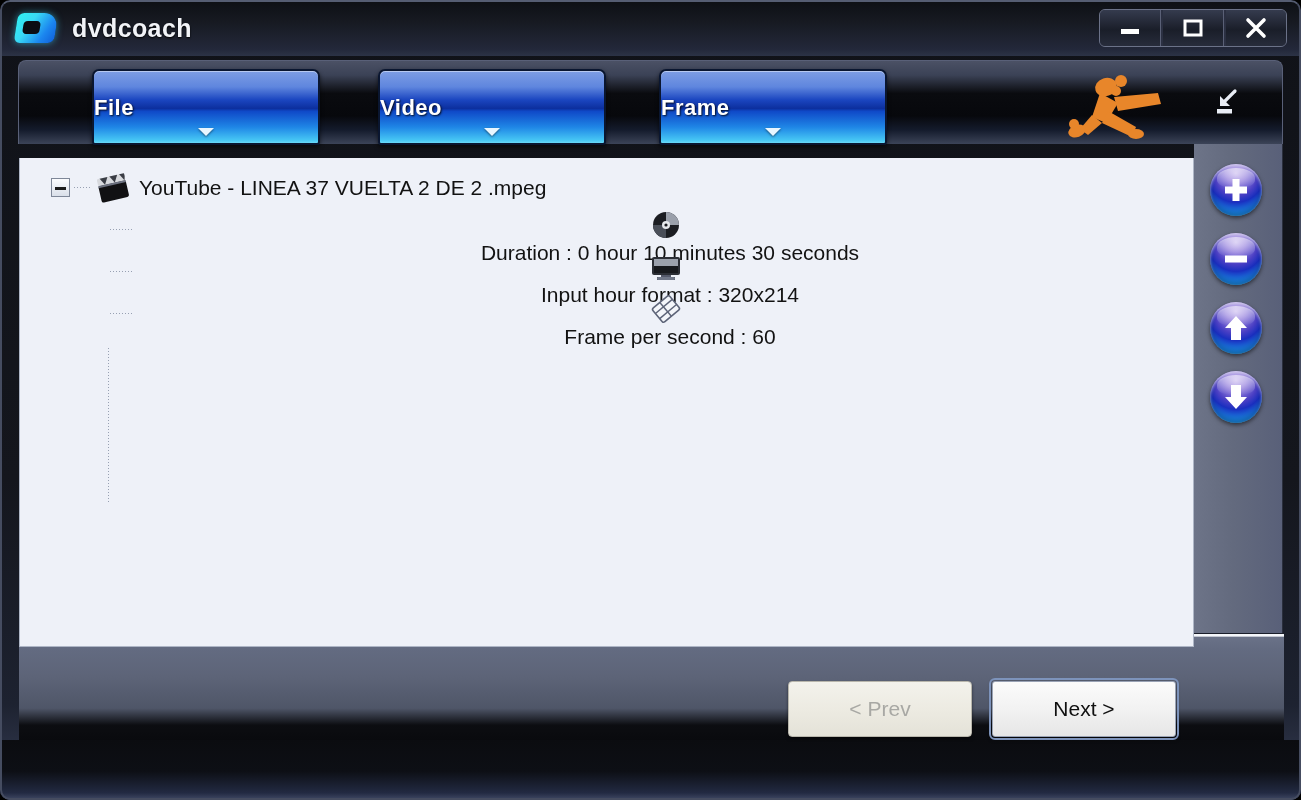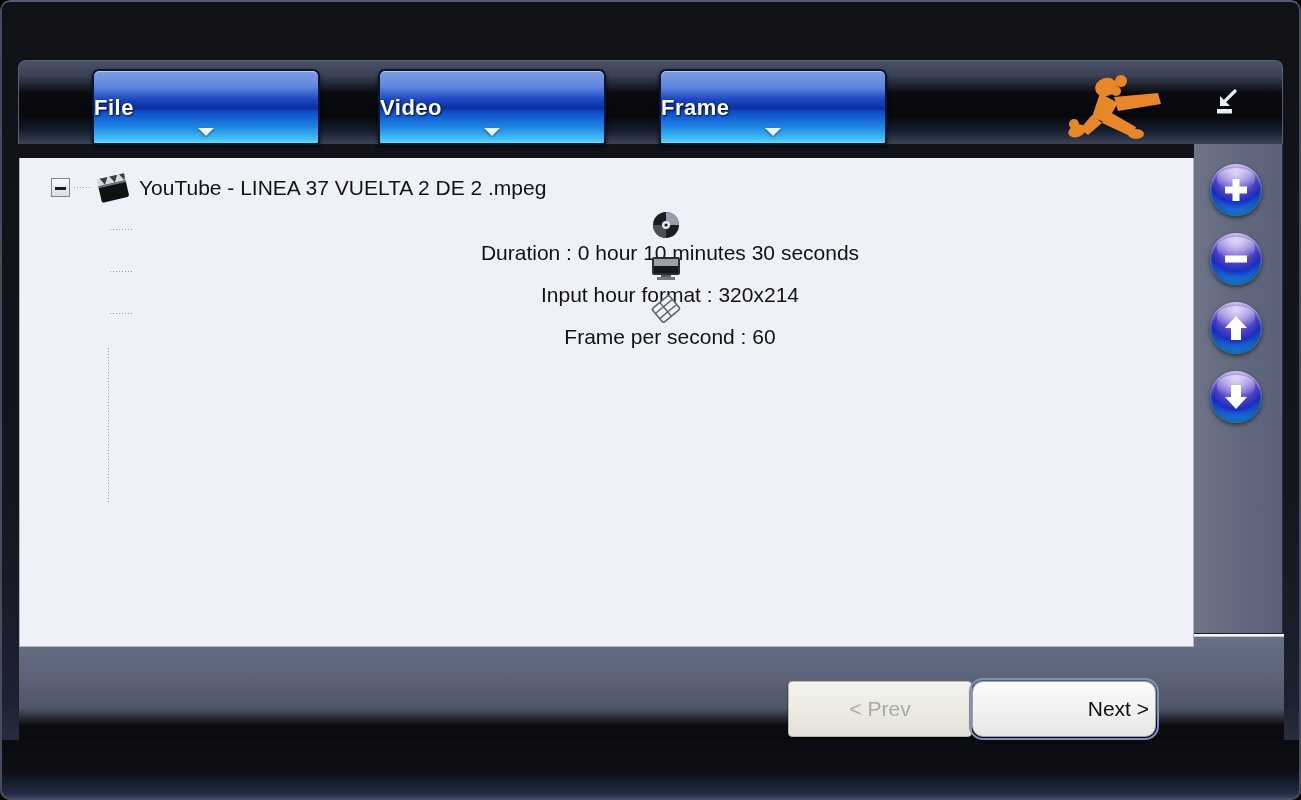--- a/index.html
+++ b/index.html
@@ -308,60 +308,84 @@
     background: linear-gradient(180deg,
        #f4f6fa 0%, #f4f6fa 2%,
        #6a7288 3%, #636b81 14%,
        #5d6478 40%, #4f5668 70%,
        #0c0d11 86%, #090a0e 100%);
     z-index: 10;
   }
   #nav-buttons {
     position: absolute;
     left: 769px; top: 47px;
-    display: flex; 
+    display: flex; gap: 20px;
   }
   .nav-button {
     width: 184px; height: 56px;
     font-size: 21px;
     font-family: "Liberation Sans", sans-serif;
     box-sizing: border-box;
     cursor: pointer;
   }
   #prev-button {
     background: linear-gradient(180deg,#f3f2ec 0%,#eceae1 55%,#e4e2d8 100%);
     border: 1px solid #b8b6ac;
     border-radius: 4px;
     color: #a8a8a4;
     box-shadow: 0 2px 3px rgba(0,0,0,.5);
     cursor: default;
   }
   #next-button {
     background: linear-gradient(180deg,#fbfbfb 0%,#f2f2f2 50%,#e6e6e6 100%);
     border: 1px solid #9aa3b5;
-    border-radius: 11px;
+    border-radius: 3px;
     color: #101010;
     outline: 2px solid #7d93bb;
     outline-offset: 1px;
     box-shadow: 0 2px 4px rgba(0,0,0,.55);
-    text-align: right;
   }
   #bottom-strip {
     position: absolute;
     left: 0; right: 0; bottom: 0; height: 60px;
     background: linear-gradient(180deg, #0b0c10 0%, #0d0f15 52%, #222a42 88%, #3f melanoma 100%);
     background: linear-gradient(180deg, #0b0c10 0%, #0d0f15 52%, #222a42 88%, #414a66 100%);
     z-index: 5;
   }
 </style>
 </head>
 <body>
 
 <div id="app-window">
 
+  <div id="title-bar">
+    <div id="app-logo-icon">
+      <div class="d-outer"></div>
+        <div class="d-inner"></div>
+    </div>
+    <div id="app-title-text">dvdcoach</div>
+
+    <div id="window-buttons">
+      <div class="win-btn">
+        <svg width="26" height="14" viewBox="0 0 26 14">
+          <rect x="4" y="8" width="18" height="5" fill="#ffffff"></rect>
+        </svg>
+      </div>
+      <div class="win-btn">
+        <svg width="22" height="20" viewBox="0 0 22 20">
+          <rect x="3" y="3" width="16" height="14" fill="none" stroke="#ffffff" stroke-width="3"></rect>
+        </svg>
+      </div>
+      <div class="win-btn">
+        <svg width="24" height="22" viewBox="0 0 24 22">
+          <path d="M4 3 L20 19 M20 3 L4 19" stroke="#ffffff" stroke-width="3.6" stroke-linecap="round"></path>
+        </svg>
+      </div>
+    </div>
+  </div>
 
   <div id="toolbar">
 
     <div class="nav-tab" id="tab-file">
       <div class="tab-label">File</div>
       <div class="tab-caret"></div>
     </div>
 
     <div class="nav-tab" id="tab-video">
       <div class="tab-label">Video</div>

